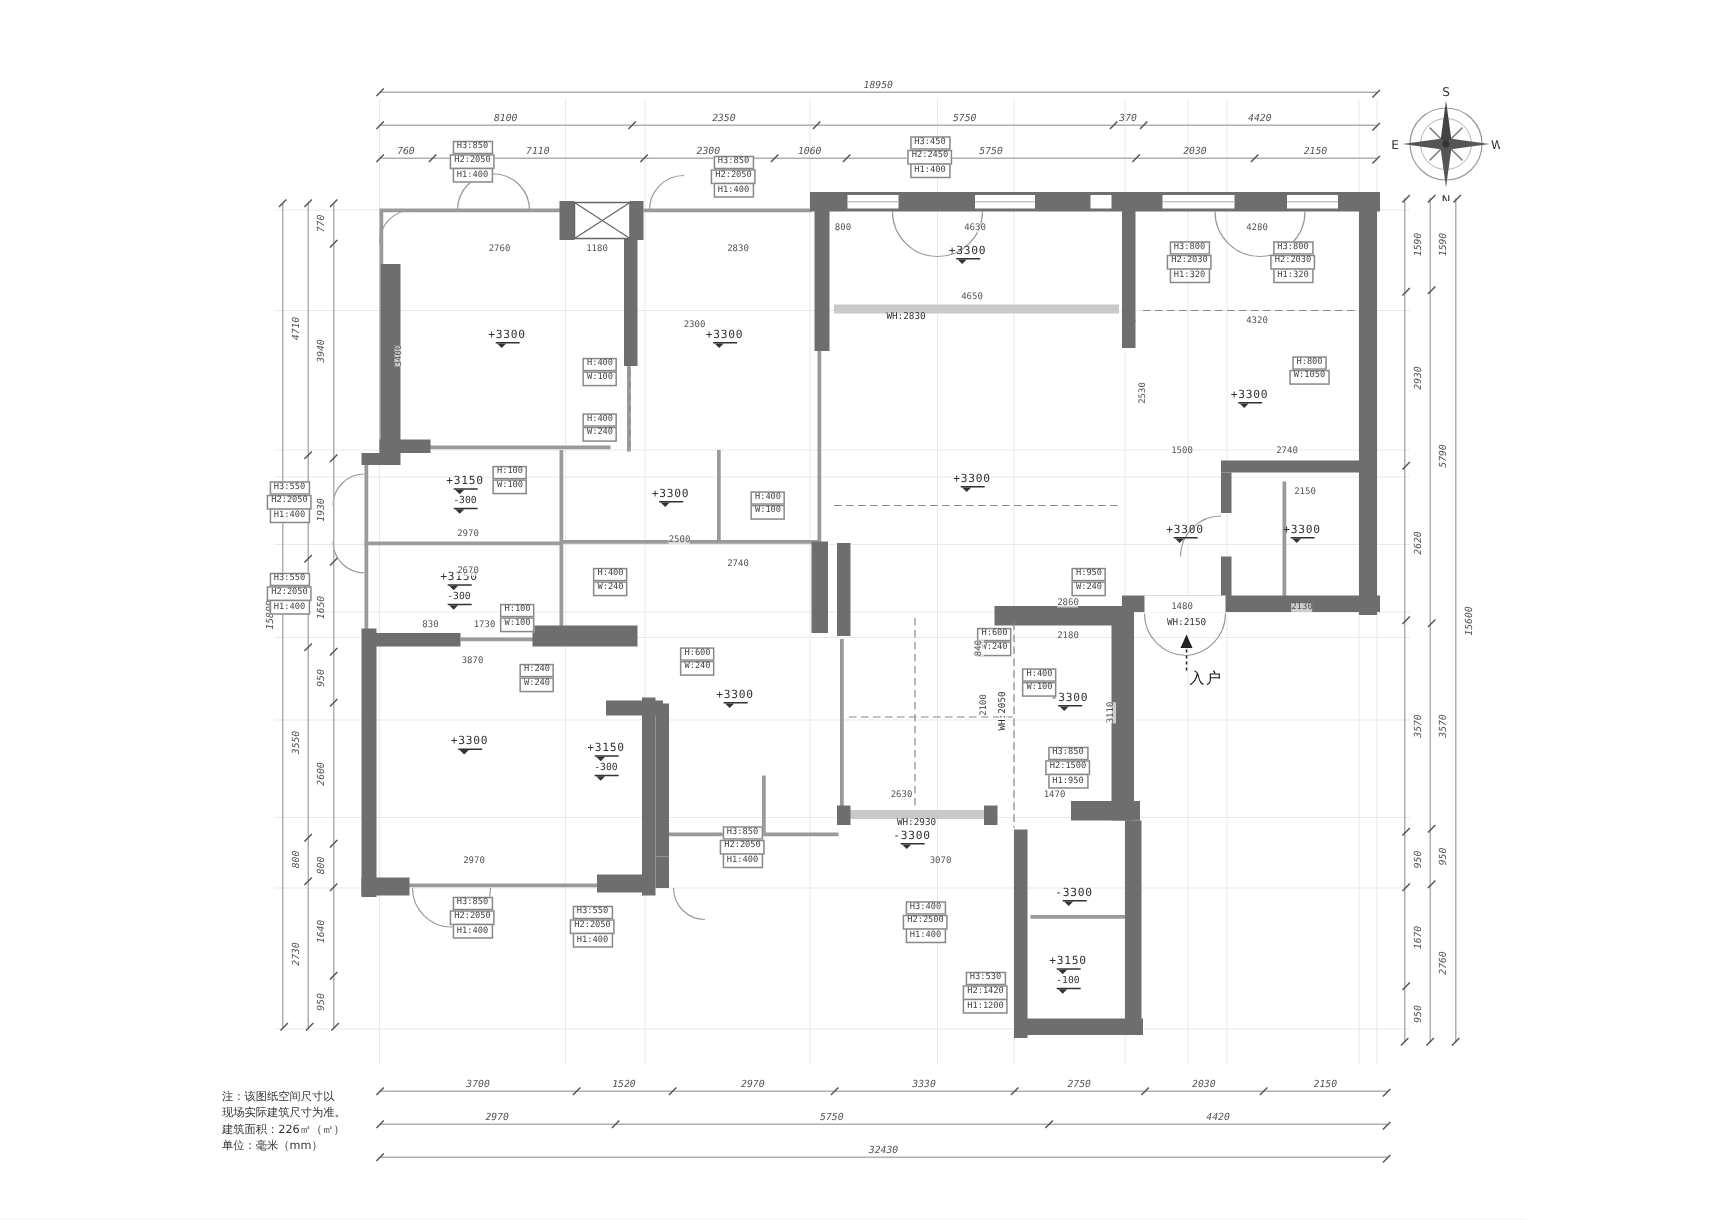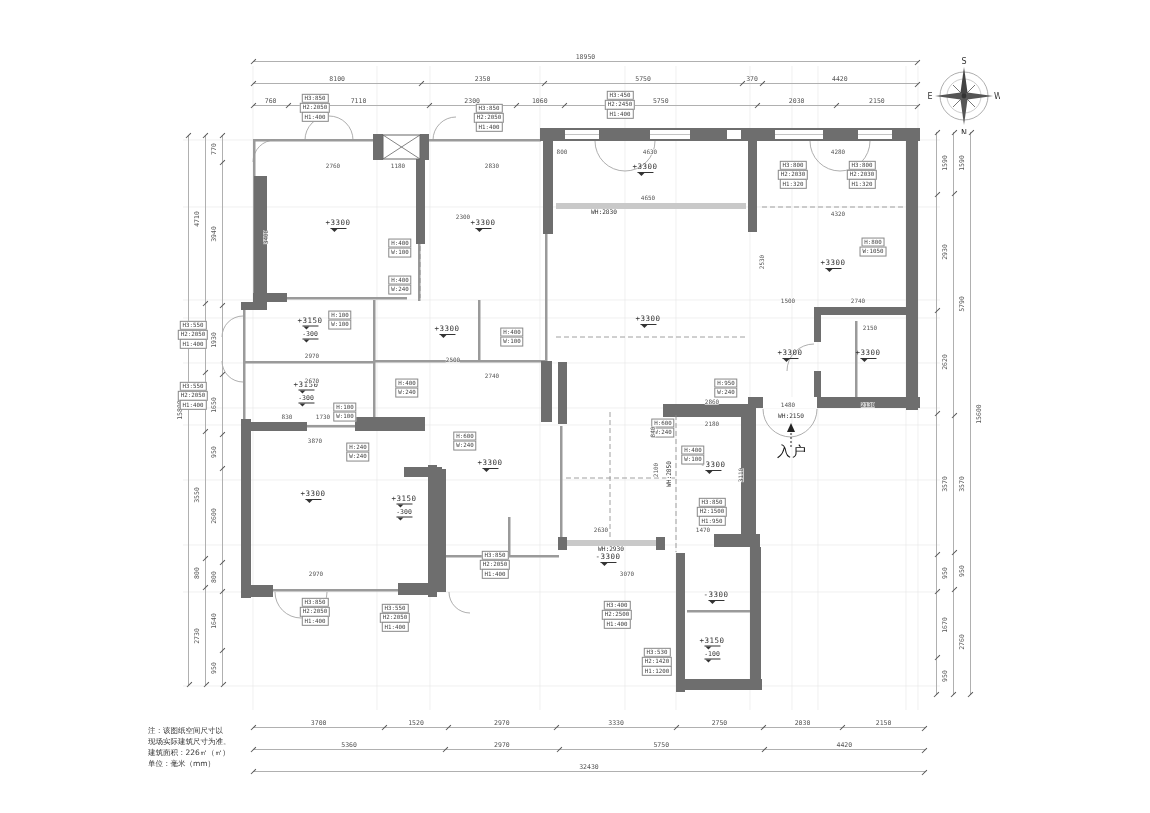--- a/index.html
+++ b/index.html
@@ -1,21 +1,21 @@
 <!DOCTYPE html>
 <html><head>
 <meta charset="utf-8">
 <style>
   html,body{margin:0;padding:0;background:#f2f2f2;}
   #canvas{position:relative;width:1150px;height:813px;background:#ffffff;overflow:hidden;
           font-family:"DejaVu Sans",sans-serif;}
   #walls-svg{position:absolute;left:0;top:0;z-index:1;}
   #plan-ann{position:absolute;inset:0;z-index:3;}
   
-  .dimstrip{position:absolute;z-index:2;}
+  .dimstrip{position:absolute;z-index:2;font-style:italic;}
   #dims-top{left:253px;top:40px;width:665px;}
   #dims-bottom{left:253px;top:706px;width:672px;}
   #dims-left{left:172px;top:135px;height:550px;display:flex;}
   #dims-right{left:936px;top:132px;height:563px;display:flex;}
   .dimrow{display:flex;height:22px;position:relative;}
   .dimseg{position:relative;border-bottom:1px solid #b0b0b0;display:flex;align-items:flex-end;justify-content:center;}
   .dimseg::before,.dimrow::after,.dimseg-v::before,.dimcol::after{content:"";position:absolute;width:7px;height:1.2px;background:#555;transform:rotate(-45deg);}
   .dimseg::before{left:-3px;bottom:-1px;}
   .dimrow::after{right:-3px;bottom:-1px;}
   .dimseg span{font-size:6.5px;color:#555;line-height:1;transform:translateY(-1.5px);
@@ -39,21 +39,21 @@
   .elev-mark::before{content:"";position:absolute;left:1px;top:0;border-left:3px solid transparent;
                      border-right:3px solid transparent;border-top:3.5px solid #333;}
   .rl-sub{font-size:6.5px;font-family:"DejaVu Sans Mono",monospace;line-height:1;}
   .box-label{position:absolute;transform:translate(-50%,-50%);display:flex;flex-direction:column;align-items:center;}
   .box-line{border:0.5px solid #888;background:#fff;font-size:5.8px;line-height:1.2;padding:0.5px 2px;
             color:#444;font-family:"DejaVu Sans Mono",monospace;white-space:nowrap;margin-top:-0.5px;}
   .inline-dim,.wh-label{position:absolute;transform:translate(-50%,-50%);font-size:6px;color:#555;
             font-family:"DejaVu Sans Mono",monospace;white-space:nowrap;line-height:1;background:rgba(255,255,255,.65);}
   .inline-dim.rot,.wh-label.rot{transform:translate(-50%,-50%) rotate(-90deg);}
   .wh-label{color:#333;font-size:6.2px;}
-  .entry-label{position:absolute;transform:translate(-50%,-50%);font-size:14px;color:#111;letter-spacing:1px;}
+  .entry-label{position:absolute;transform:translate(-50%,-50%);font-size:10px;color:#111;letter-spacing:1px;margin-left:12px;}
   
   #compass{position:absolute;left:928px;top:56px;width:72px;height:78px;z-index:2;}
   
   #logo{position:absolute;left:482px;top:420px;z-index:4;display:flex;align-items:center;gap:6px;}
   #logo-icon-txt{display:block;font-size:3.5px;color:#c9a05e;text-align:center;letter-spacing:.3px;}
   #logo-cn{font-size:13.5px;letter-spacing:1.5px;color:#c9a05e;line-height:1.1;font-weight:bold;}
   #logo-en{font-size:5.2px;letter-spacing:1.3px;color:#d8c094;line-height:1.4;}
   
   #notes{position:absolute;left:148px;top:726px;z-index:2;font-size:7.5px;line-height:1.45;color:#333;white-space:pre-line;}
 </style>
@@ -255,23 +255,20 @@
           <span>2750</span>
         </div>
         <div class="dimseg" style="flex-grow: 2030;">
           <span>2030</span>
         </div>
         <div class="dimseg" style="flex-grow: 2150;">
           <span>2150</span>
         </div>
       </div>
       <div class="dimrow">
-        <div class="dimseg" style="flex-grow: 5360;">
-          <span>5360</span>
-        </div>
         <div class="dimseg" style="flex-grow: 2970;">
           <span>2970</span>
         </div>
         <div class="dimseg" style="flex-grow: 5750;">
           <span>5750</span>
         </div>
         <div class="dimseg" style="flex-grow: 4420;">
           <span>4420</span>
         </div>
       </div>

